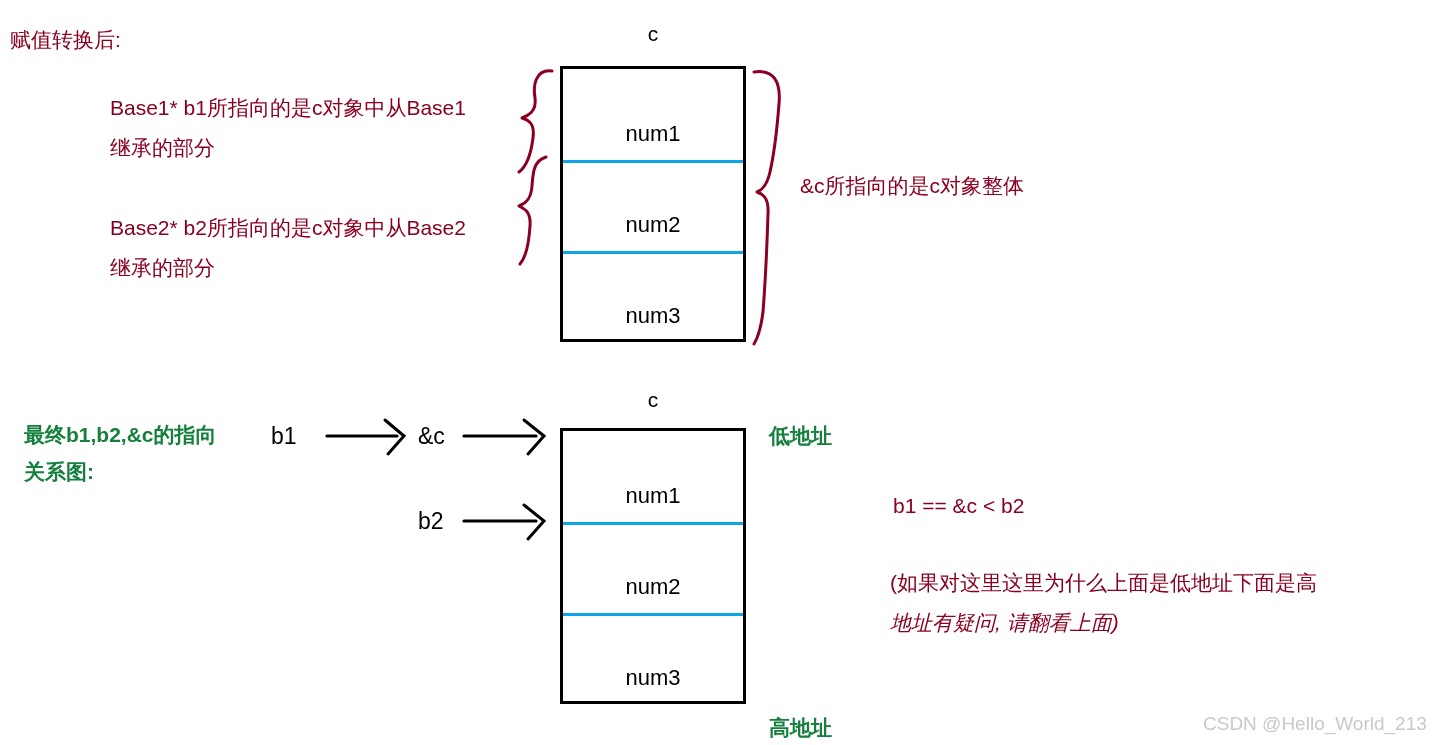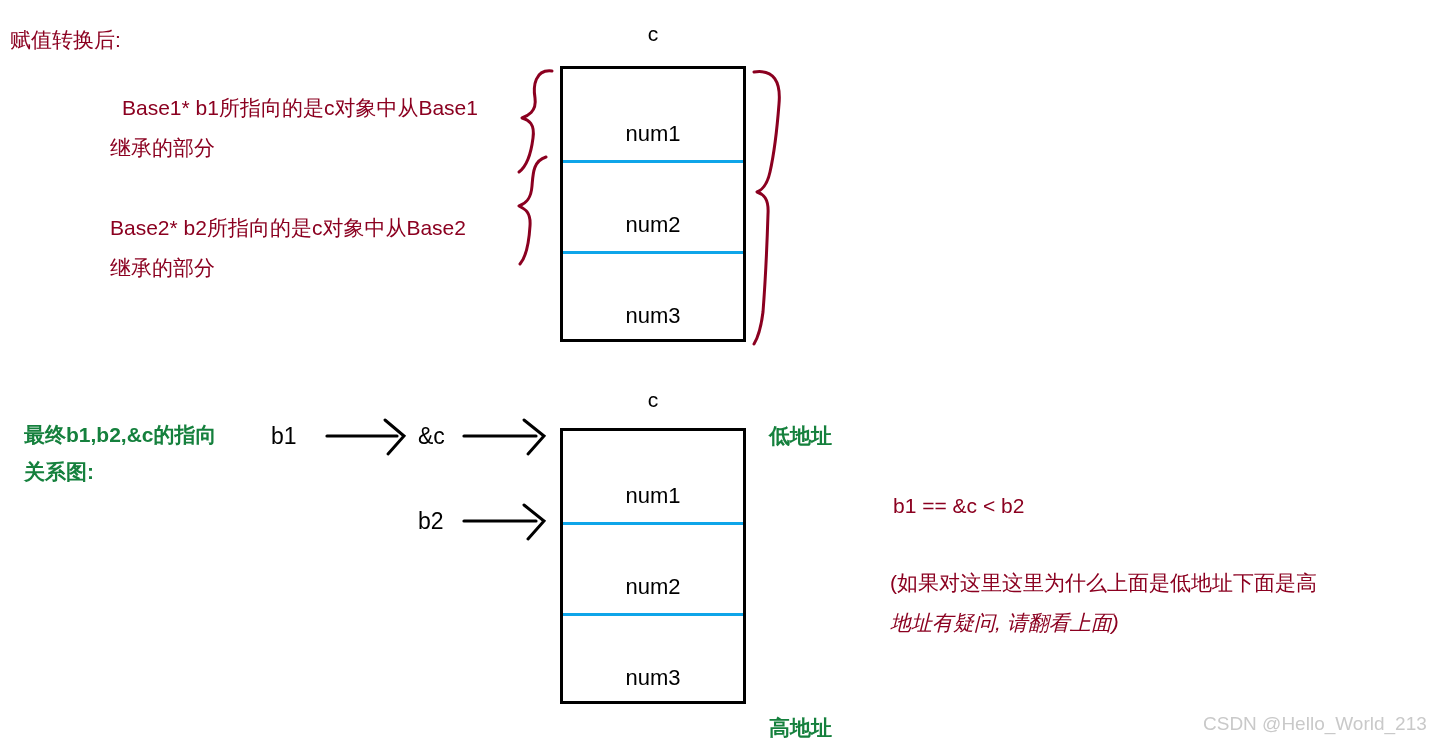--- a/index.html
+++ b/index.html
@@ -80,21 +80,21 @@
 </style>
 </head>
 <body>
 
 <div id="canvas">
 
   <div class="abs red-text" style="left:10px; top:20px;text-align:center;">赋值转换后:</div>
 
   <div class="abs box-title" style="left:560px; top:22px; width:186px; text-align:center;">c</div>
 
-  <div class="abs red-text" style="left:110px; top:88px;margin-left:12px;">Base1* b1所指向的是c对象中从Base1</div>
+  <div class="abs red-text" style="left:110px; top:88px;">Base1* b1所指向的是c对象中从Base1</div>
   <div class="abs red-text" style="left:110px; top:128px;">继承的部分</div>
 
   <div class="abs red-text" style="left:110px; top:208px;">Base2* b2所指向的是c对象中从Base2</div>
   <div class="abs red-text" style="left:110px; top:248px;">继承的部分</div>
 
   <svg class="abs" style="left:505px; top:60px;" width="70" height="280">
     <g fill="none" stroke="#8B0020" stroke-width="3" stroke-linecap="round" stroke-linejoin="round">
 
       <path d="M 47 11 C 30 9, 28 26, 30 38 C 32 52, 22 56, 17 58
                C 24 60, 30 64, 28 78 C 26 94, 22 106, 14 112"></path>
@@ -118,20 +118,21 @@
 
   <svg class="abs" style="left:748px; top:60px;" width="60" height="290">
     <g fill="none" stroke="#8B0020" stroke-width="3" stroke-linecap="round" stroke-linejoin="round">
       <path d="M 6 12 C 26 9, 33 22, 31 44 C 29 70, 26 94, 22 112
                C 19 126, 14 130, 9 132
                C 15 134, 21 138, 20 154
                C 19 186, 17 226, 15 252 C 13 268, 11 276, 6 284"></path>
     </g>
   </svg>
 
+  <div class="abs red-text" style="left:800px; top:166px;">&amp;c所指向的是c对象整体</div>
 
   <div class="abs blk-text" style="left:24px; top:418px;">最终b1,b2,&amp;c的指向</div>
   <div class="abs blk-text" style="left:24px; top:455px;">关系图:</div>
 
   <div class="abs box-title" style="left:560px; top:388px; width:186px; text-align:center;">c</div>
 
   <div class="abs ptr-label" style="left:271px; top:423px;">b1</div>
   <div class="abs ptr-label" style="left:418px; top:423px;">&amp;c</div>
   <div class="abs ptr-label" style="left:418px; top:508px;">b2</div>
 

